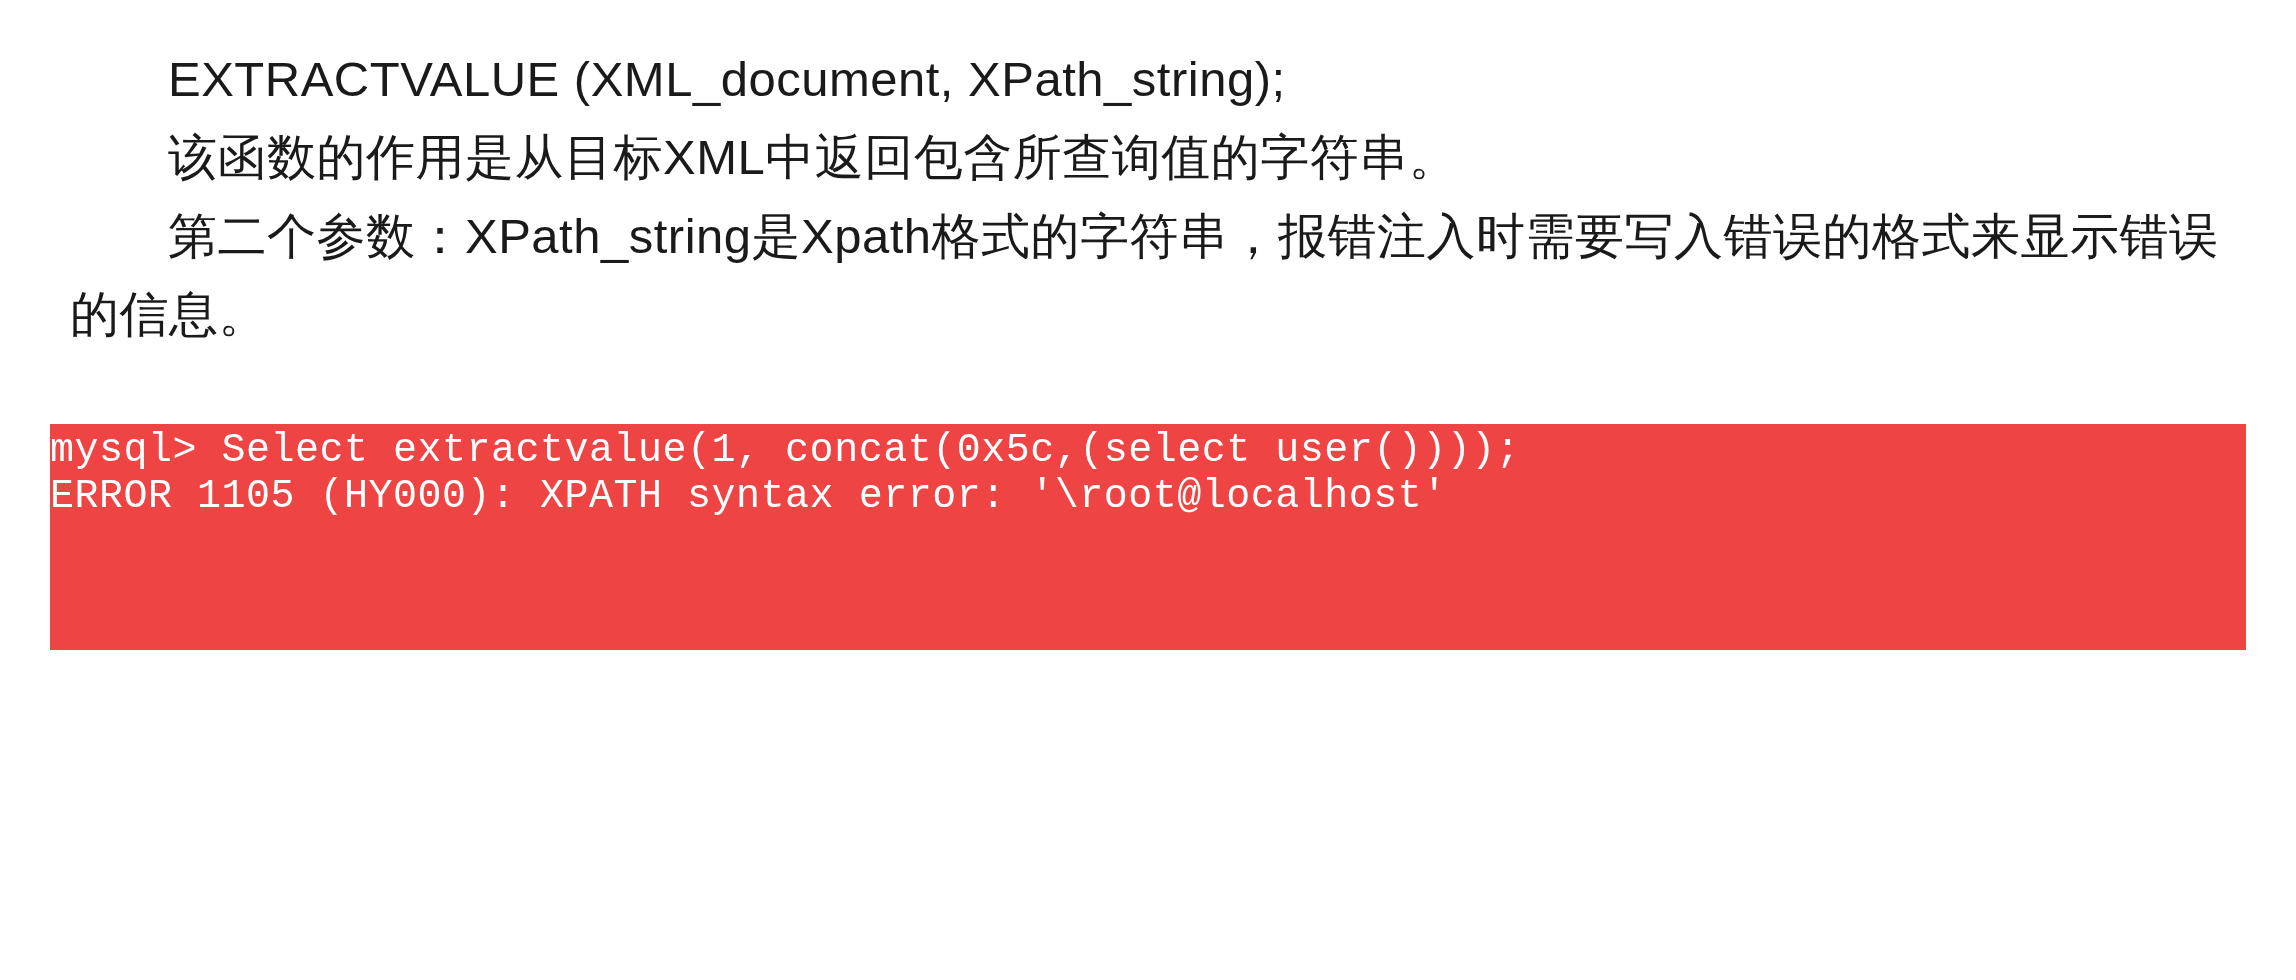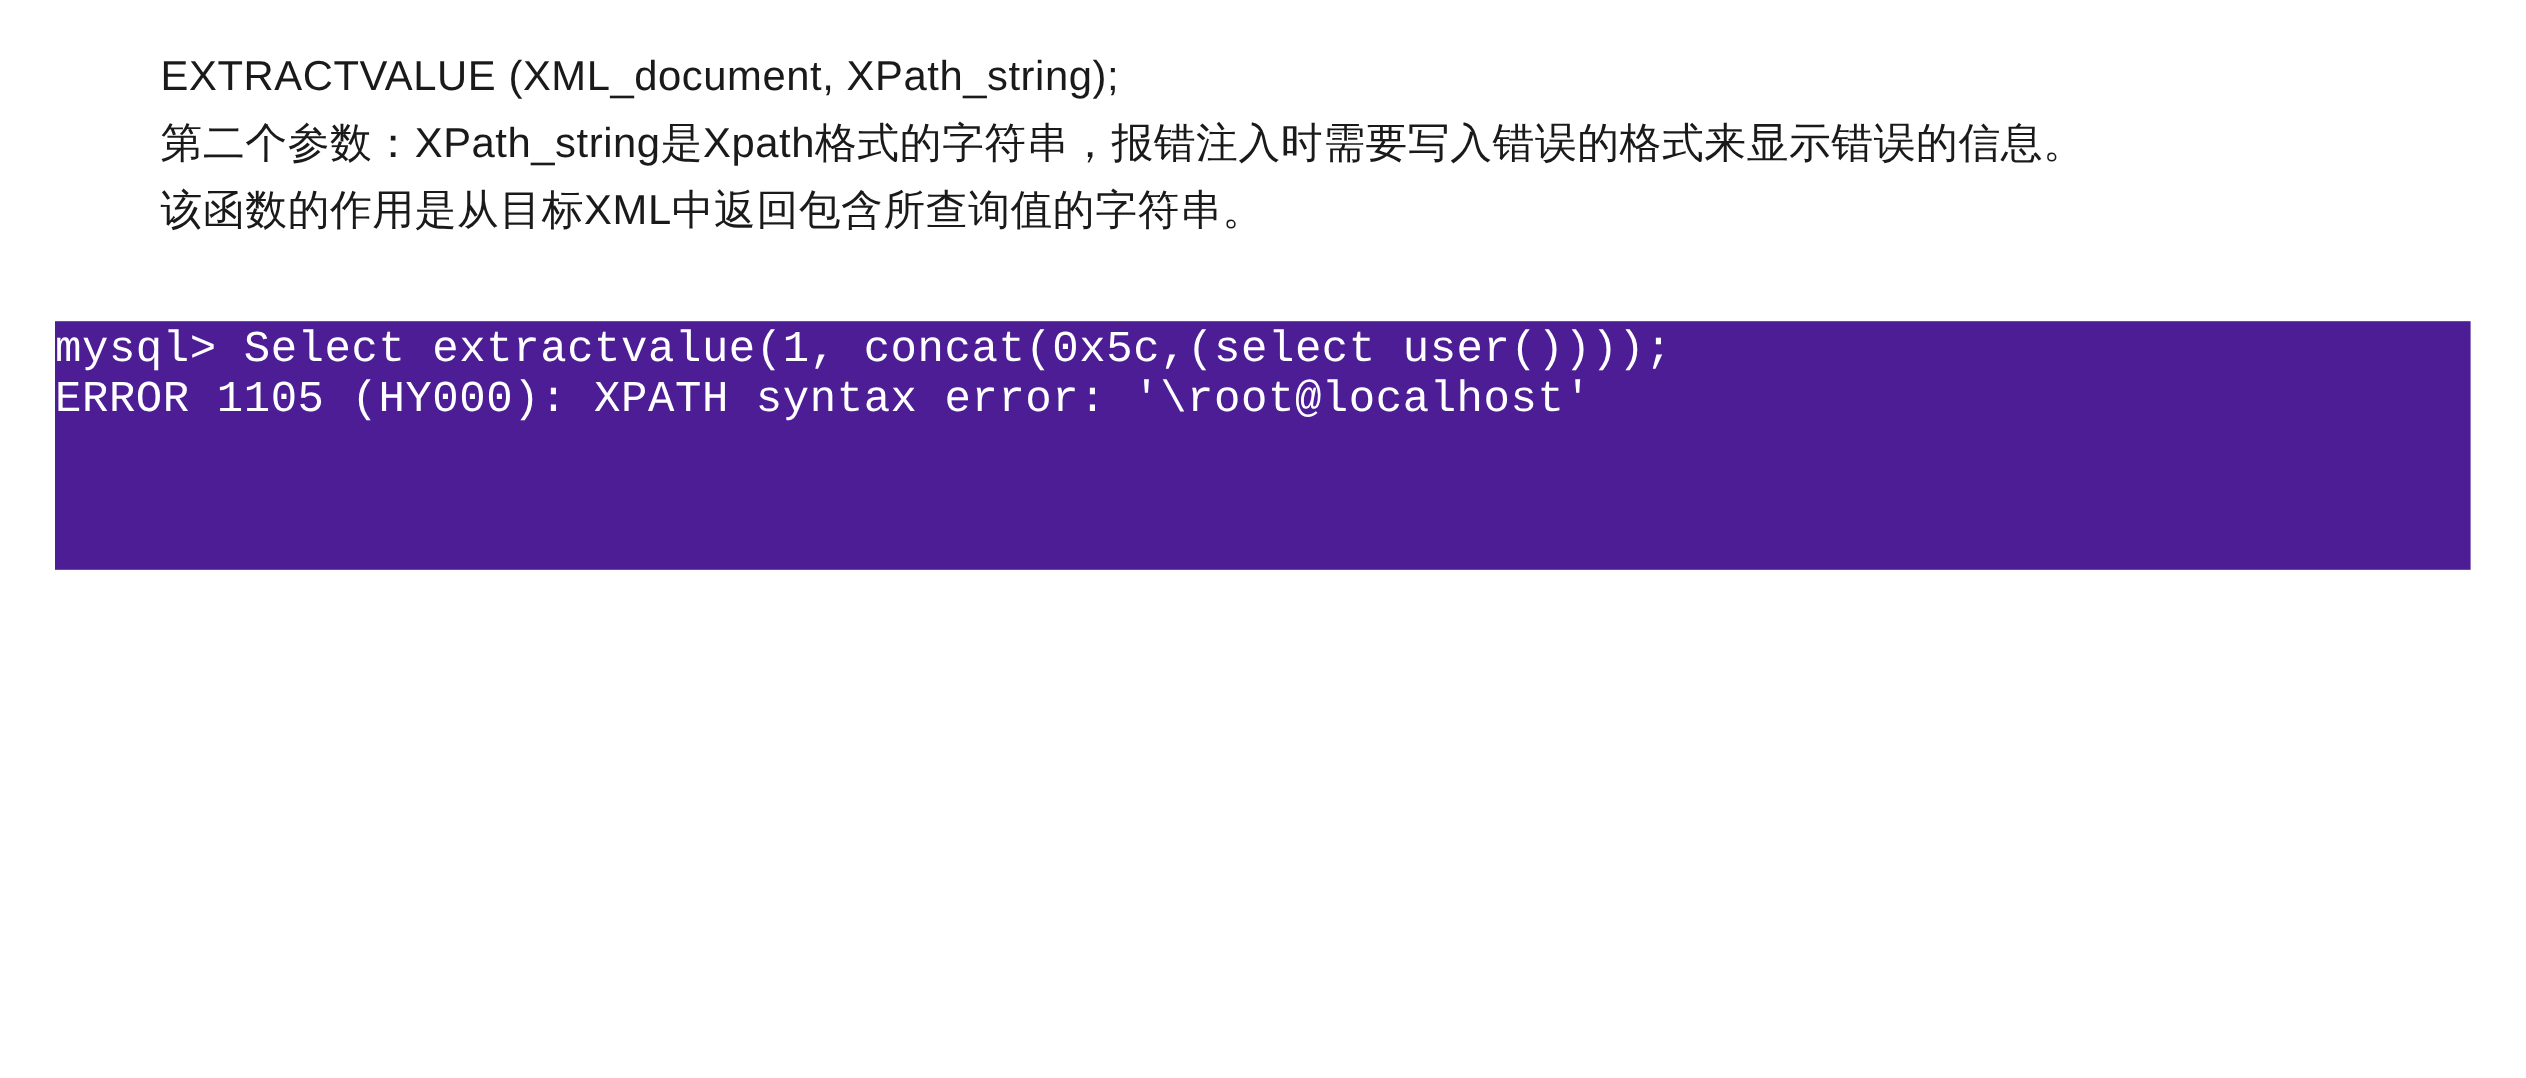--- a/index.html
+++ b/index.html
@@ -8,52 +8,52 @@
       box-sizing: border-box;
     }
     body {
       background: #ffffff;
       font-family: "Microsoft YaHei", "SimSun", sans-serif;
       width: 2296px;
       height: 980px;
       padding: 40px 60px 40px 70px;
     }
     .text-block {
-      font-size: 38px;
+      font-size: 49px;
       line-height: 1.6;
       color: #1a1a1a;
       letter-spacing: 0.5px;
       margin-bottom: 70px;
     }
     .text-block p {
       margin: 0;
     }
     .indent {
       text-indent: 2em;
     }
     .terminal {
-      background: #4c1d95;
+      background: #ef4444;
       color: #ffffff;
       font-family: "Consolas", "Courier New", monospace;
       font-size: 40px;
       line-height: 1.15;
       padding: 4px 0px 130px 0px;
       letter-spacing: 0.5px;
       margin-left: -20px;
       margin-right: -10px;
     }
     .terminal .line {
       white-space: pre;
     }
   </style>
 </head>
 <body>
 
 <div class="text-block">
   <p class="indent">EXTRACTVALUE (XML_document, XPath_string);</p>
+  <p class="indent">该函数的作用是从目标XML中返回包含所查询值的字符串。</p>
   <p class="indent">第二个参数：XPath_string是Xpath格式的字符串，报错注入时需要写入错误的格式来显示错误的信息。</p>
-  <p class="indent">该函数的作用是从目标XML中返回包含所查询值的字符串。</p>
 </div>
 
 <div class="terminal">
   <div class="line">mysql&gt; Select extractvalue(1, concat(0x5c,(select user())));</div>
   <div class="line">ERROR 1105 (HY000): XPATH syntax error: '\root@localhost'</div>
 </div>
 
 </body></html>

